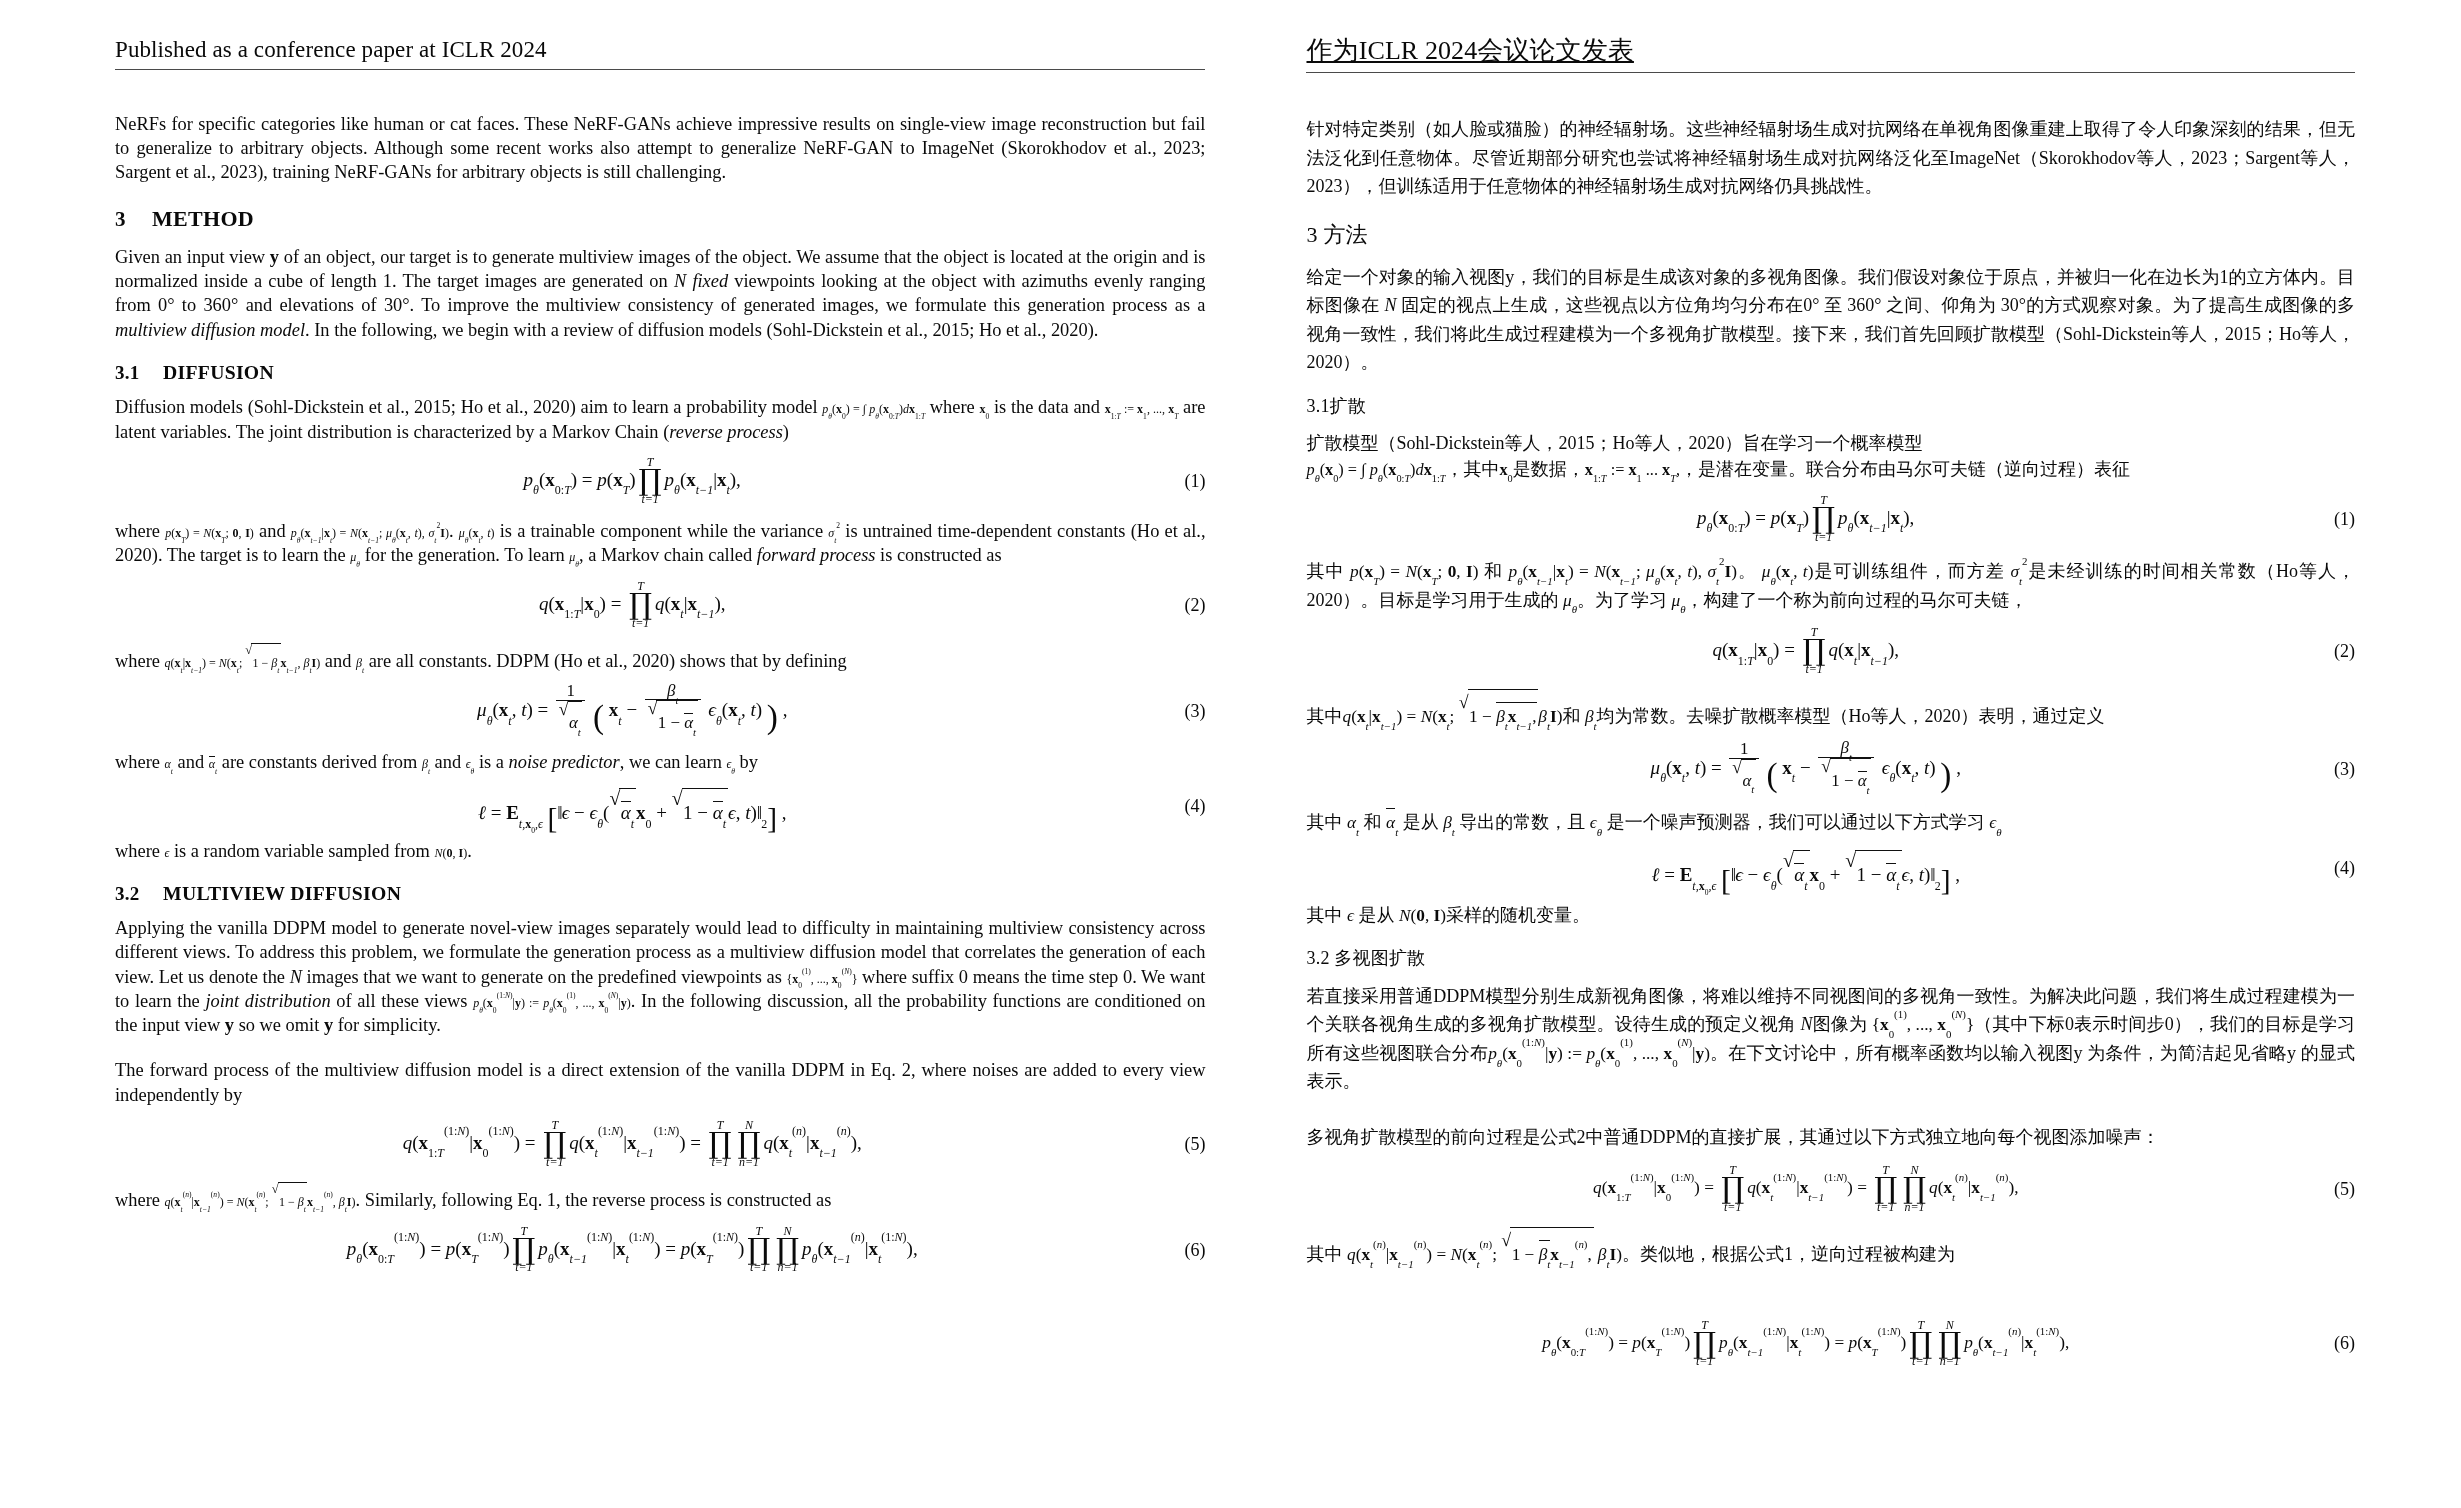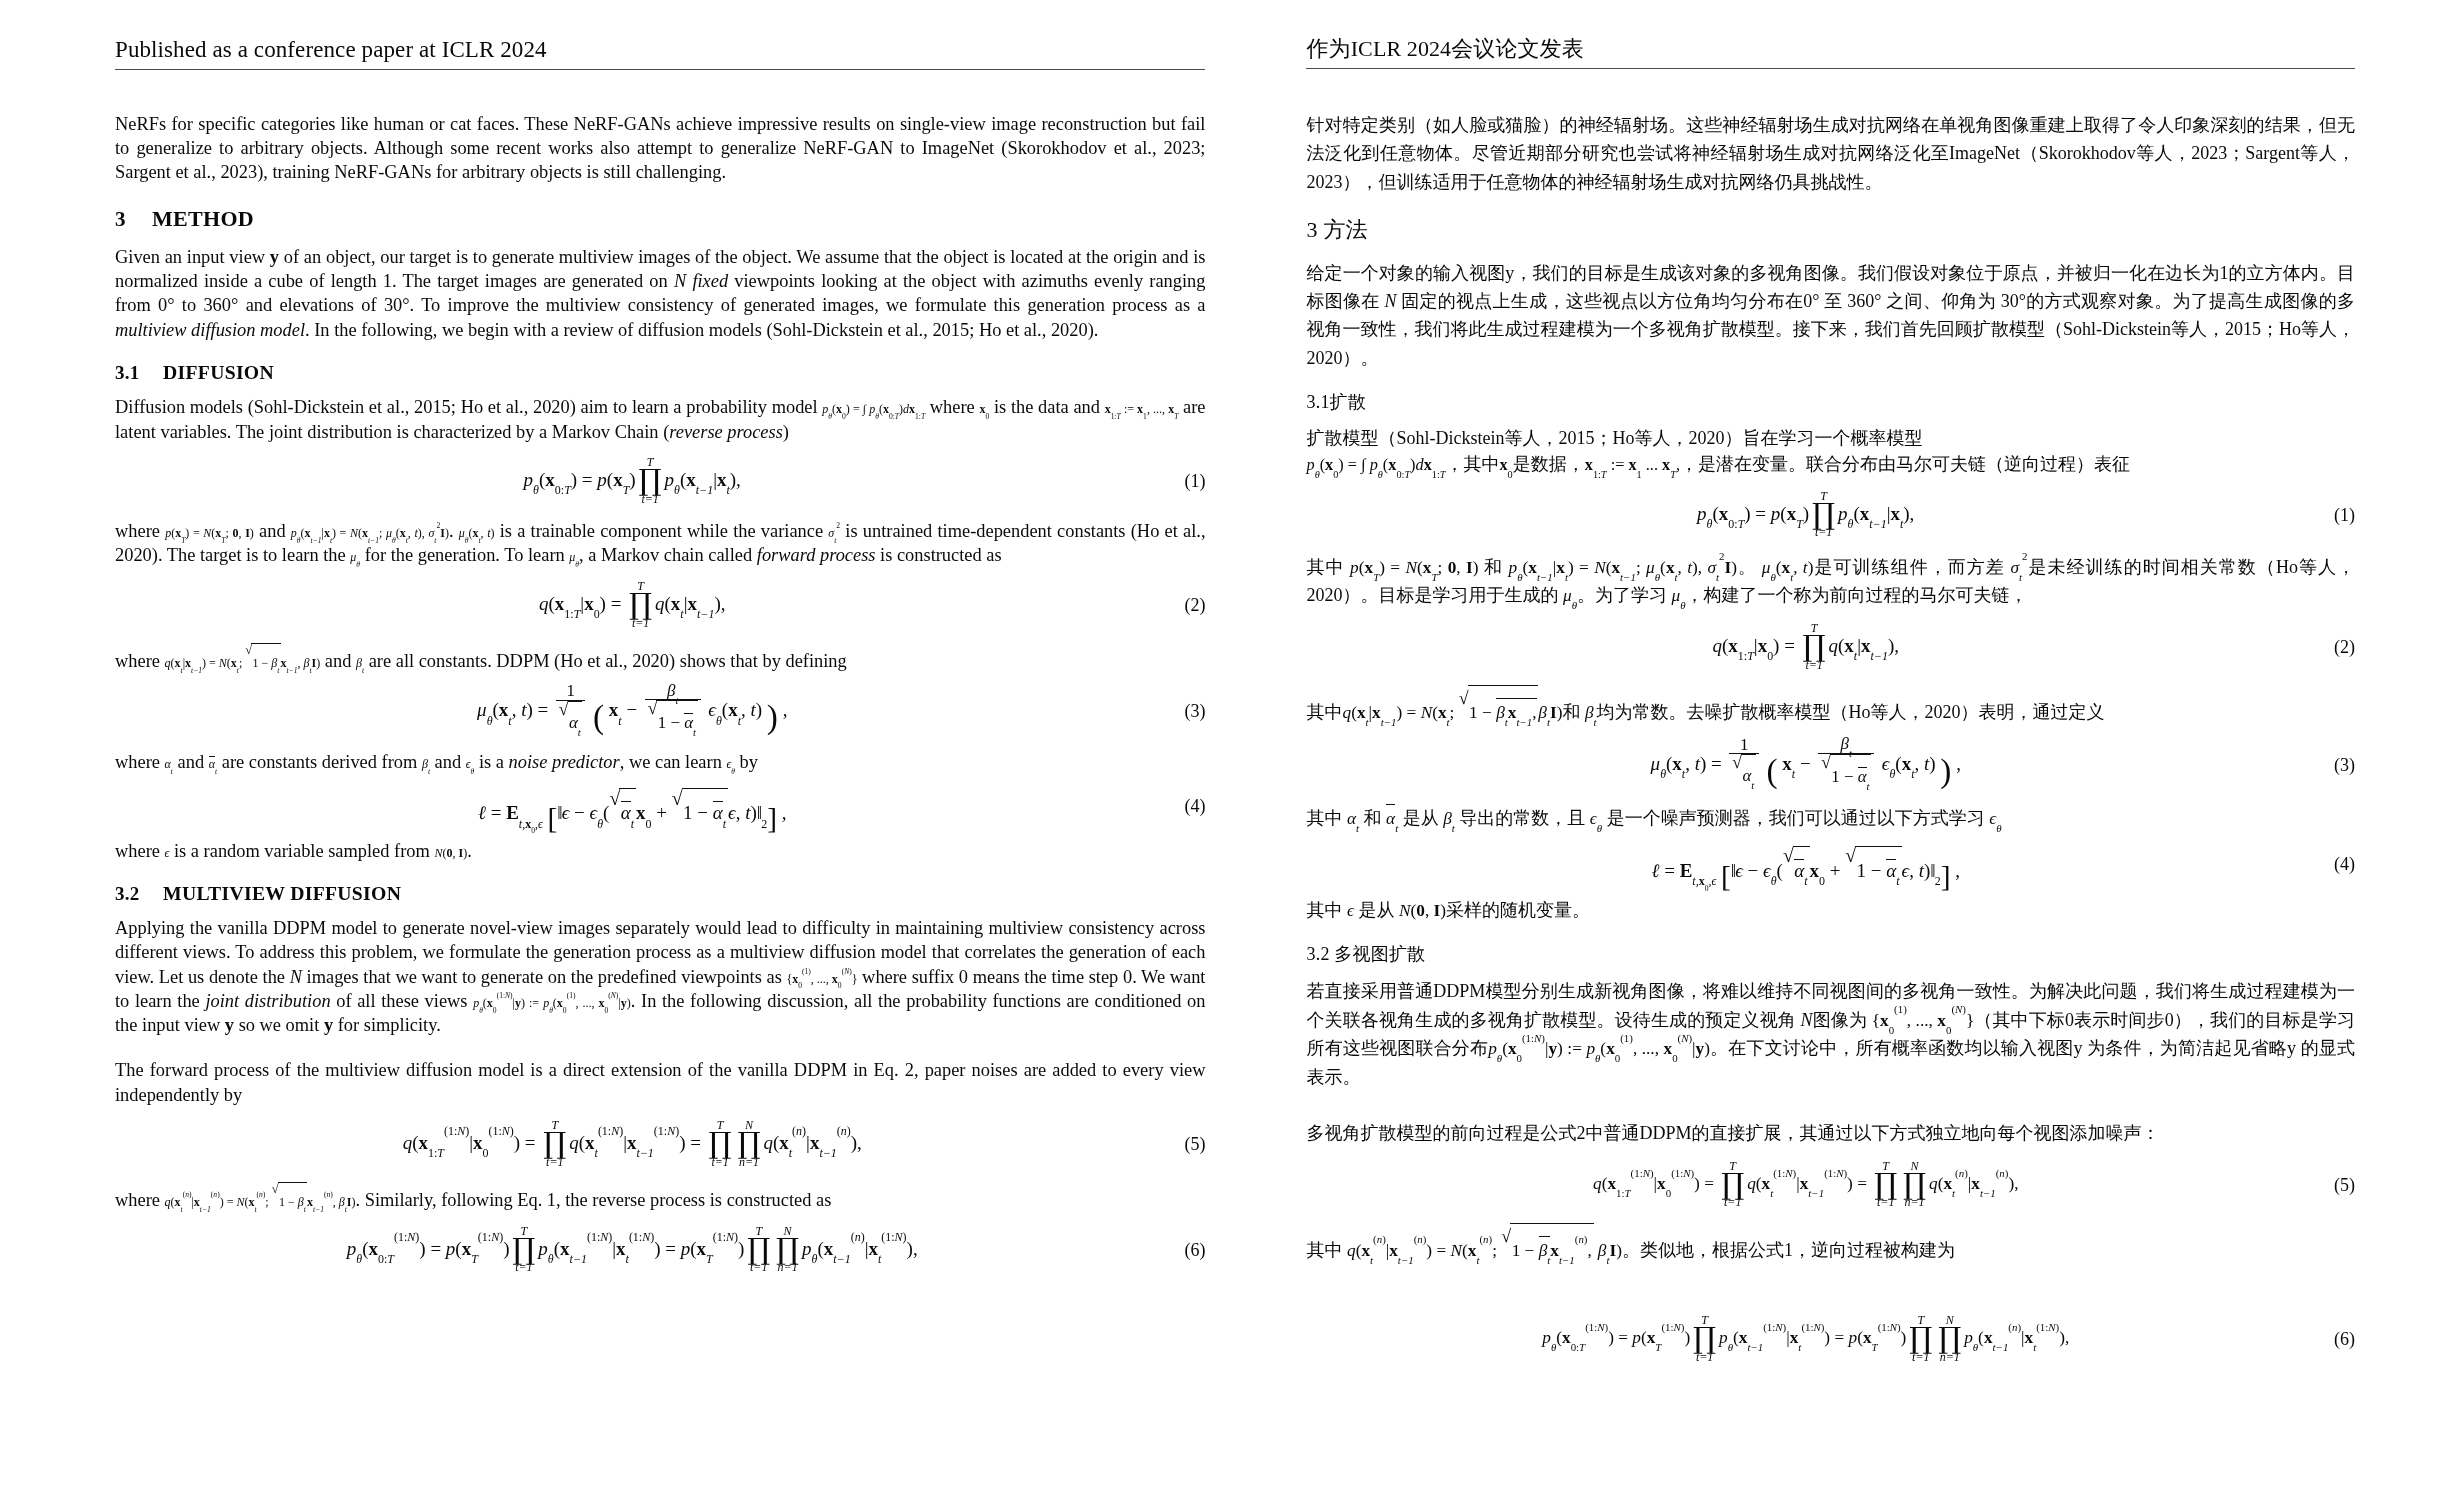--- a/index.html
+++ b/index.html
@@ -57,21 +57,21 @@
 
   .running-head {
     margin-top: 37px;
     font-size: 23px;
     letter-spacing: 0.1px;
     line-height: 1.1;
     padding-bottom: 6.7px;
     border-bottom: 1.3px solid #4a4a4a;
     width: 100%;
   }
-  .page-right .running-head { font-size: 22px; }
+  .page-right .running-head { font-size: 26px; text-decoration: underline; }
 
   .body-col { margin-top: 42px; }
 
   p.para {
     margin: 0 0 12.5px 0;
     font-size: 18.4px;
     line-height: 1.315;
     text-align: justify;
     text-justify: inter-word;
     hyphens: none;
@@ -268,21 +268,21 @@
       <p class="para"><span>where </span><span class="inline-math"><span class="mi">ϵ</span></span><span> is a random variable sampled from </span><span class="inline-math"><span class="mcal">N</span>(<span class="mb">0</span>, <span class="mb">I</span>)</span><span>.</span></p>
 
       <h3 class="subsec">
         <span class="sec-num3">3.2</span><span class="smallcaps" style="font-size:19.7px">MULTIVIEW DIFFUSION</span>
       </h3>
 
       <p class="para"><span>Applying the vanilla DDPM model to generate novel-view images separately would lead to difficulty in maintaining multiview consistency across different views. To address this problem, we formulate the generation process as a multiview diffusion model that correlates the generation of each view. Let us denote the </span><span class="mi">N</span><span> images that we want to generate on the predefined viewpoints as </span><span class="inline-math">{<span class="mb">x</span><sub>0</sub><sup>(1)</sup>, ..., <span class="mb">x</span><sub>0</sub><sup>(<span class="mi">N</span>)</sup>}</span><span> where suffix 0 means the time step 0. We want to learn the </span><em class="ital">joint distribution</em><span> of all these views </span><span class="inline-math"><span class="mi">p</span><sub class="it">θ</sub>(<span class="mb">x</span><sub>0</sub><sup>(1:<span class="mi">N</span>)</sup>|<span class="mb">y</span>) := <span class="mi">p</span><sub class="it">θ</sub>(<span class="mb">x</span><sub>0</sub><sup>(1)</sup>, ..., <span class="mb">x</span><sub>0</sub><sup>(<span class="mi">N</span>)</sup>|<span class="mb">y</span>)</span><span>. In the following discussion, all the probability functions are conditioned on the input view </span><span class="mb">y</span><span> so we omit </span><span class="mb">y</span><span> for simplicity.</span></p>
 
       <div class="gap-sm"></div>
 
-      <p class="para">The forward process of the multiview diffusion model is a direct extension of the vanilla DDPM in Eq. 2, paper noises are added to every view independently by</p>
+      <p class="para">The forward process of the multiview diffusion model is a direct extension of the vanilla DDPM in Eq. 2, where noises are added to every view independently by</p>
 
       <div class="eq-row">
         <div class="eq-body">
           <span class="mi">q</span>(<span class="mb">x</span><sub>1:<span class="mi">T</span></sub><sup>(1:<span class="mi">N</span>)</sup>|<span class="mb">x</span><sub>0</sub><sup>(1:<span class="mi">N</span>)</sup>) = <span class="bigop">
               <span class="lim lim-top">T</span>
               <span class="prodglyph">∏</span>
               <span class="lim lim-bot">t=1</span>
             </span><span class="mi">q</span>(<span class="mb">x</span><sub class="it">t</sub><sup>(1:<span class="mi">N</span>)</sup>|<span class="mb">x</span><sub class="it">t−1</sub><sup>(1:<span class="mi">N</span>)</sup>) = <span class="bigop">
               <span class="lim lim-top">T</span>
               <span class="prodglyph">∏</span>

